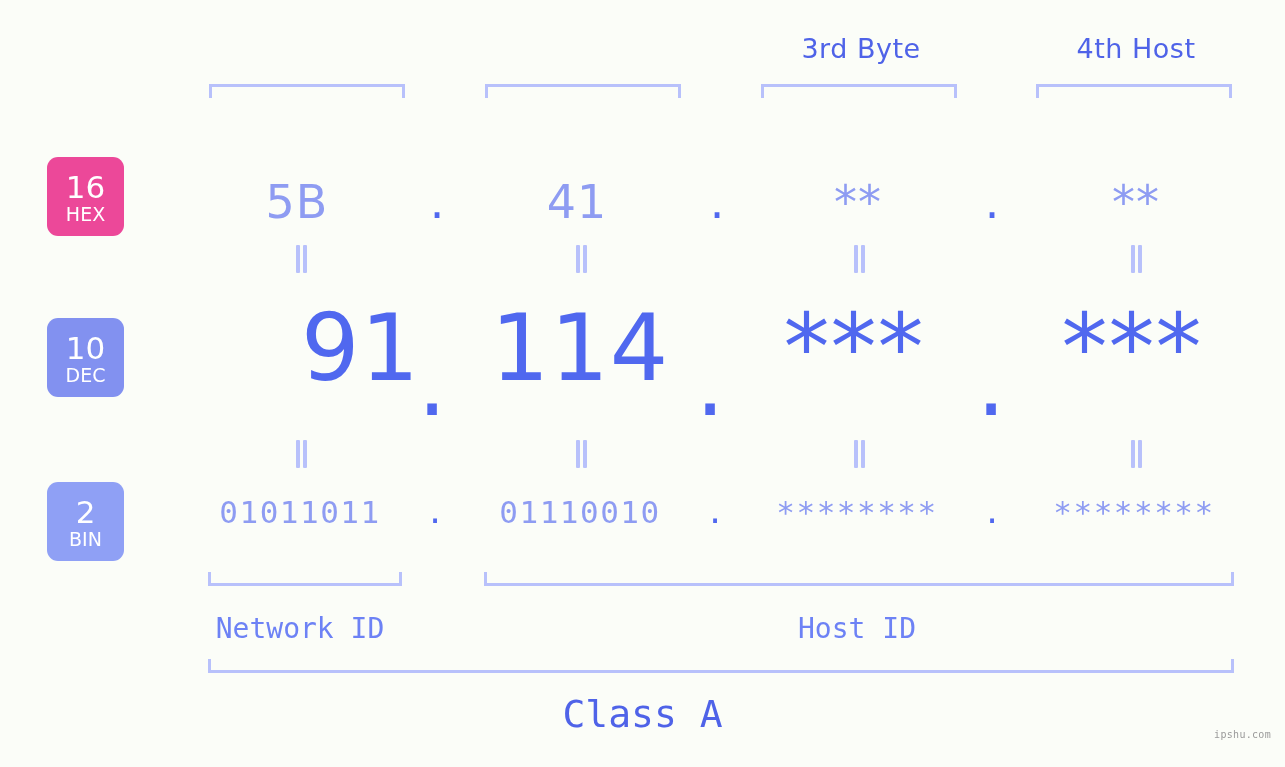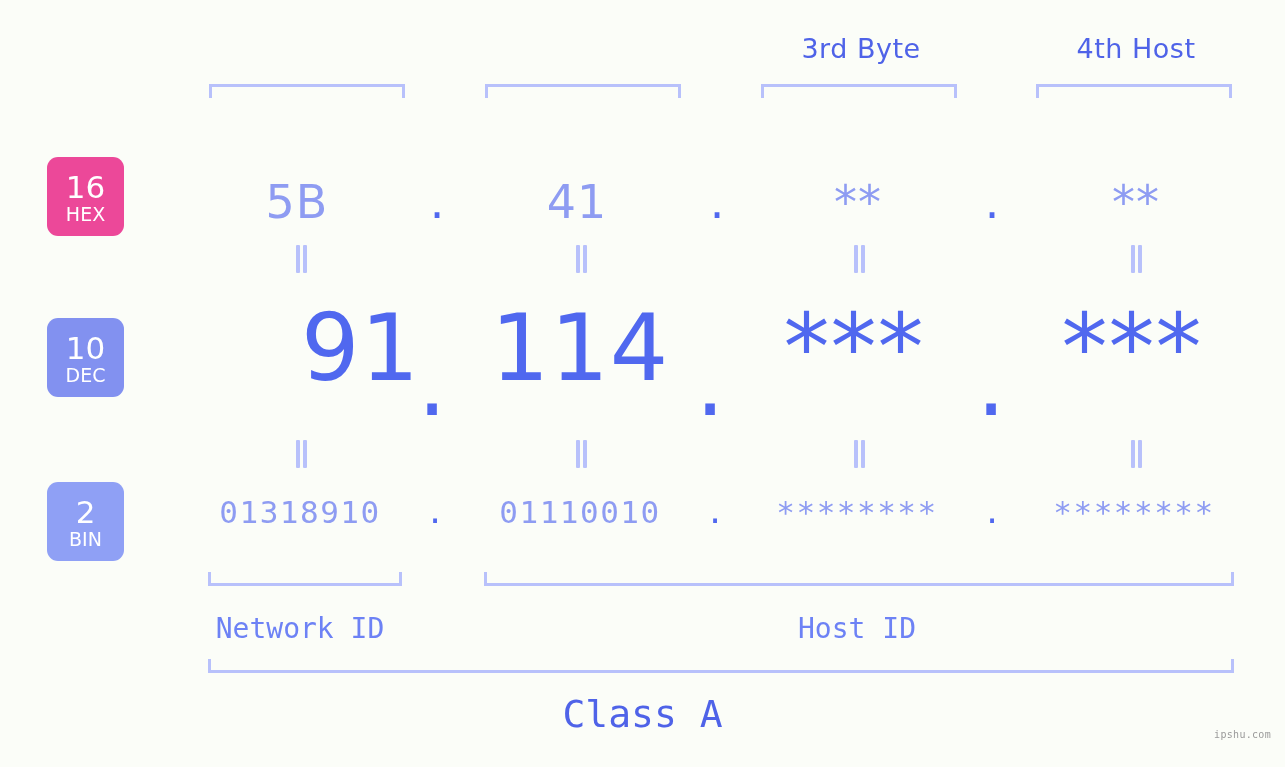--- a/index.html
+++ b/index.html
@@ -234,21 +234,21 @@
   <div class="eqs" style="left:461px; top:440px;"><span class="bars"><i class="a"></i><i class="b"></i></span></div>
   <div class="eqs" style="left:739px; top:440px;"><span class="bars"><i class="a"></i><i class="b"></i></span></div>
   <div class="eqs" style="left:1016px; top:440px;"><span class="bars"><i class="a"></i><i class="b"></i></span></div>
 
   <div class="badge" style="top:482px; background:#8fa0f5;">
     <span class="num">2</span>
     <span class="nm">BIN</span>
   </div>
 
   <div class="bin-row">
-    <div class="val-cell" style="left:180px;">01318910</div>
+    <div class="val-cell" style="left:180px;">01011011</div>
     <span class="sep sep-bin" style="left:415px;">.</span>
     <div class="val-cell" style="left:460px;">01110010</div>
     <span class="sep sep-bin" style="left:695px;">.</span>
     <div class="val-cell" style="left:737px;">********</div>
     <span class="sep sep-bin" style="left:972px;">.</span>
     <div class="val-cell" style="left:1014px;">********</div>
   </div>
 
   <div class="bracket bracket-up" style="left:208px; top:572px; width:194px;"></div>
   <div class="bracket bracket-up" style="left:484px; top:572px; width:750px;"></div>

